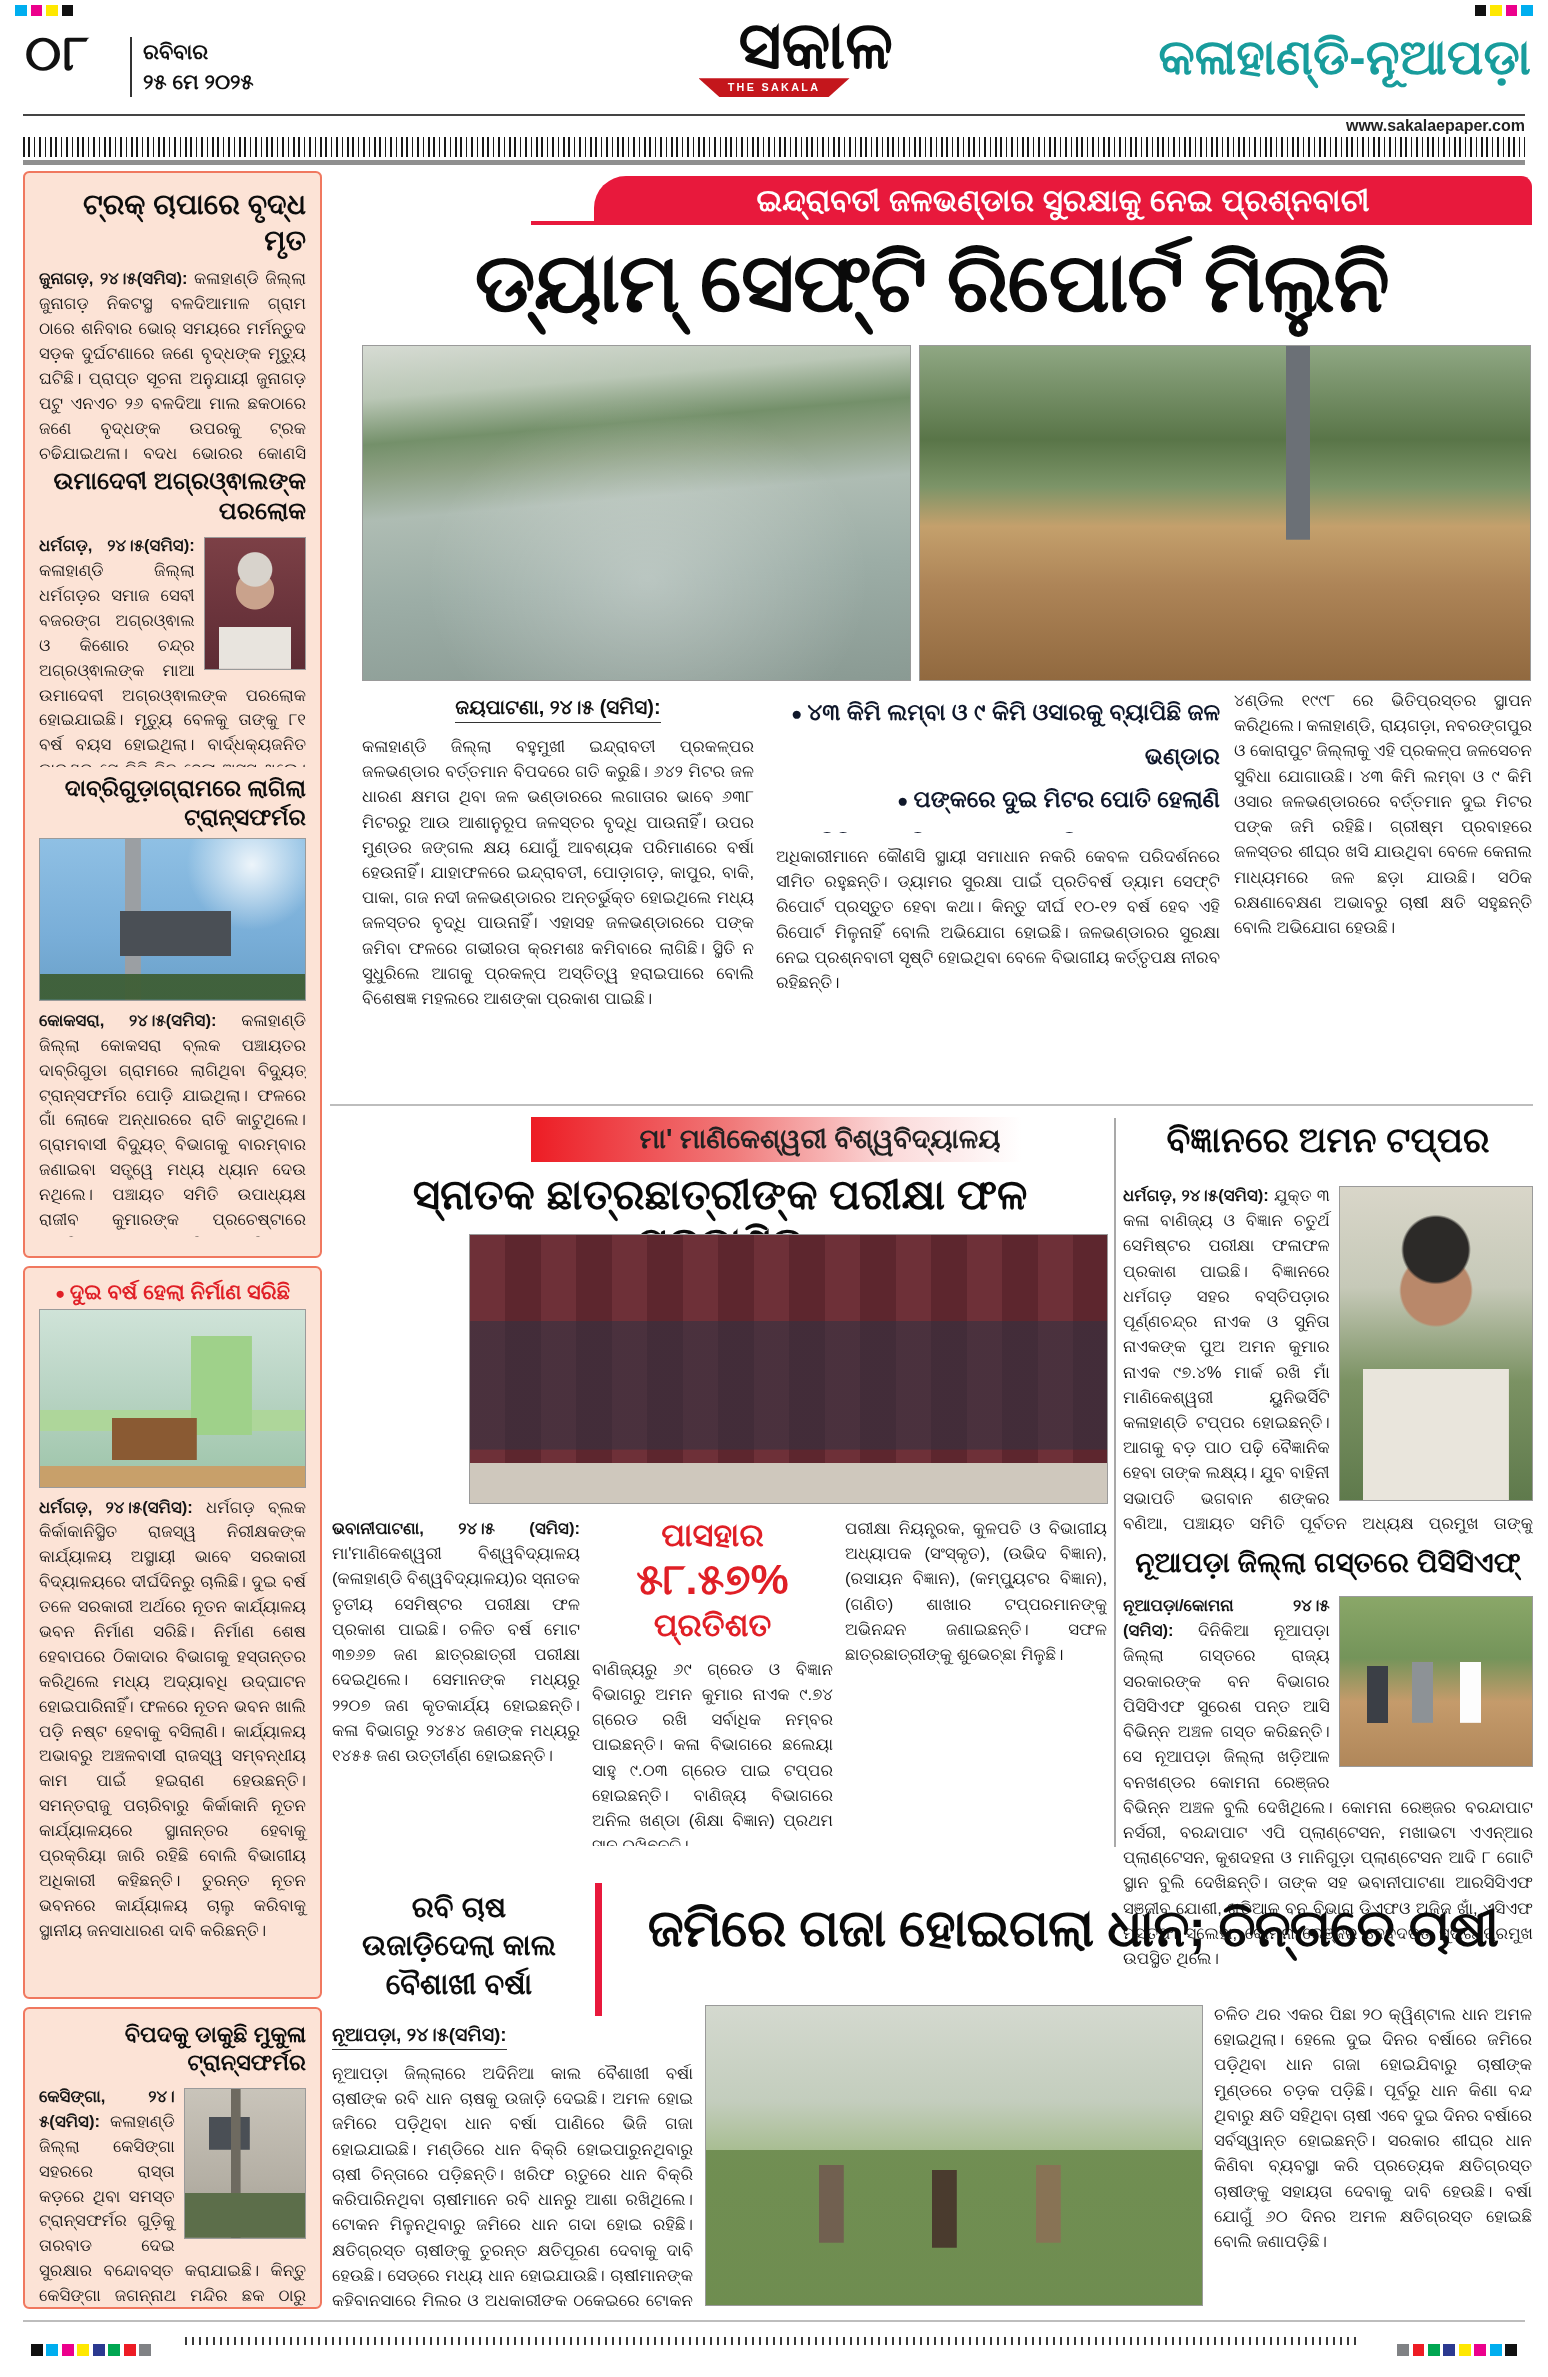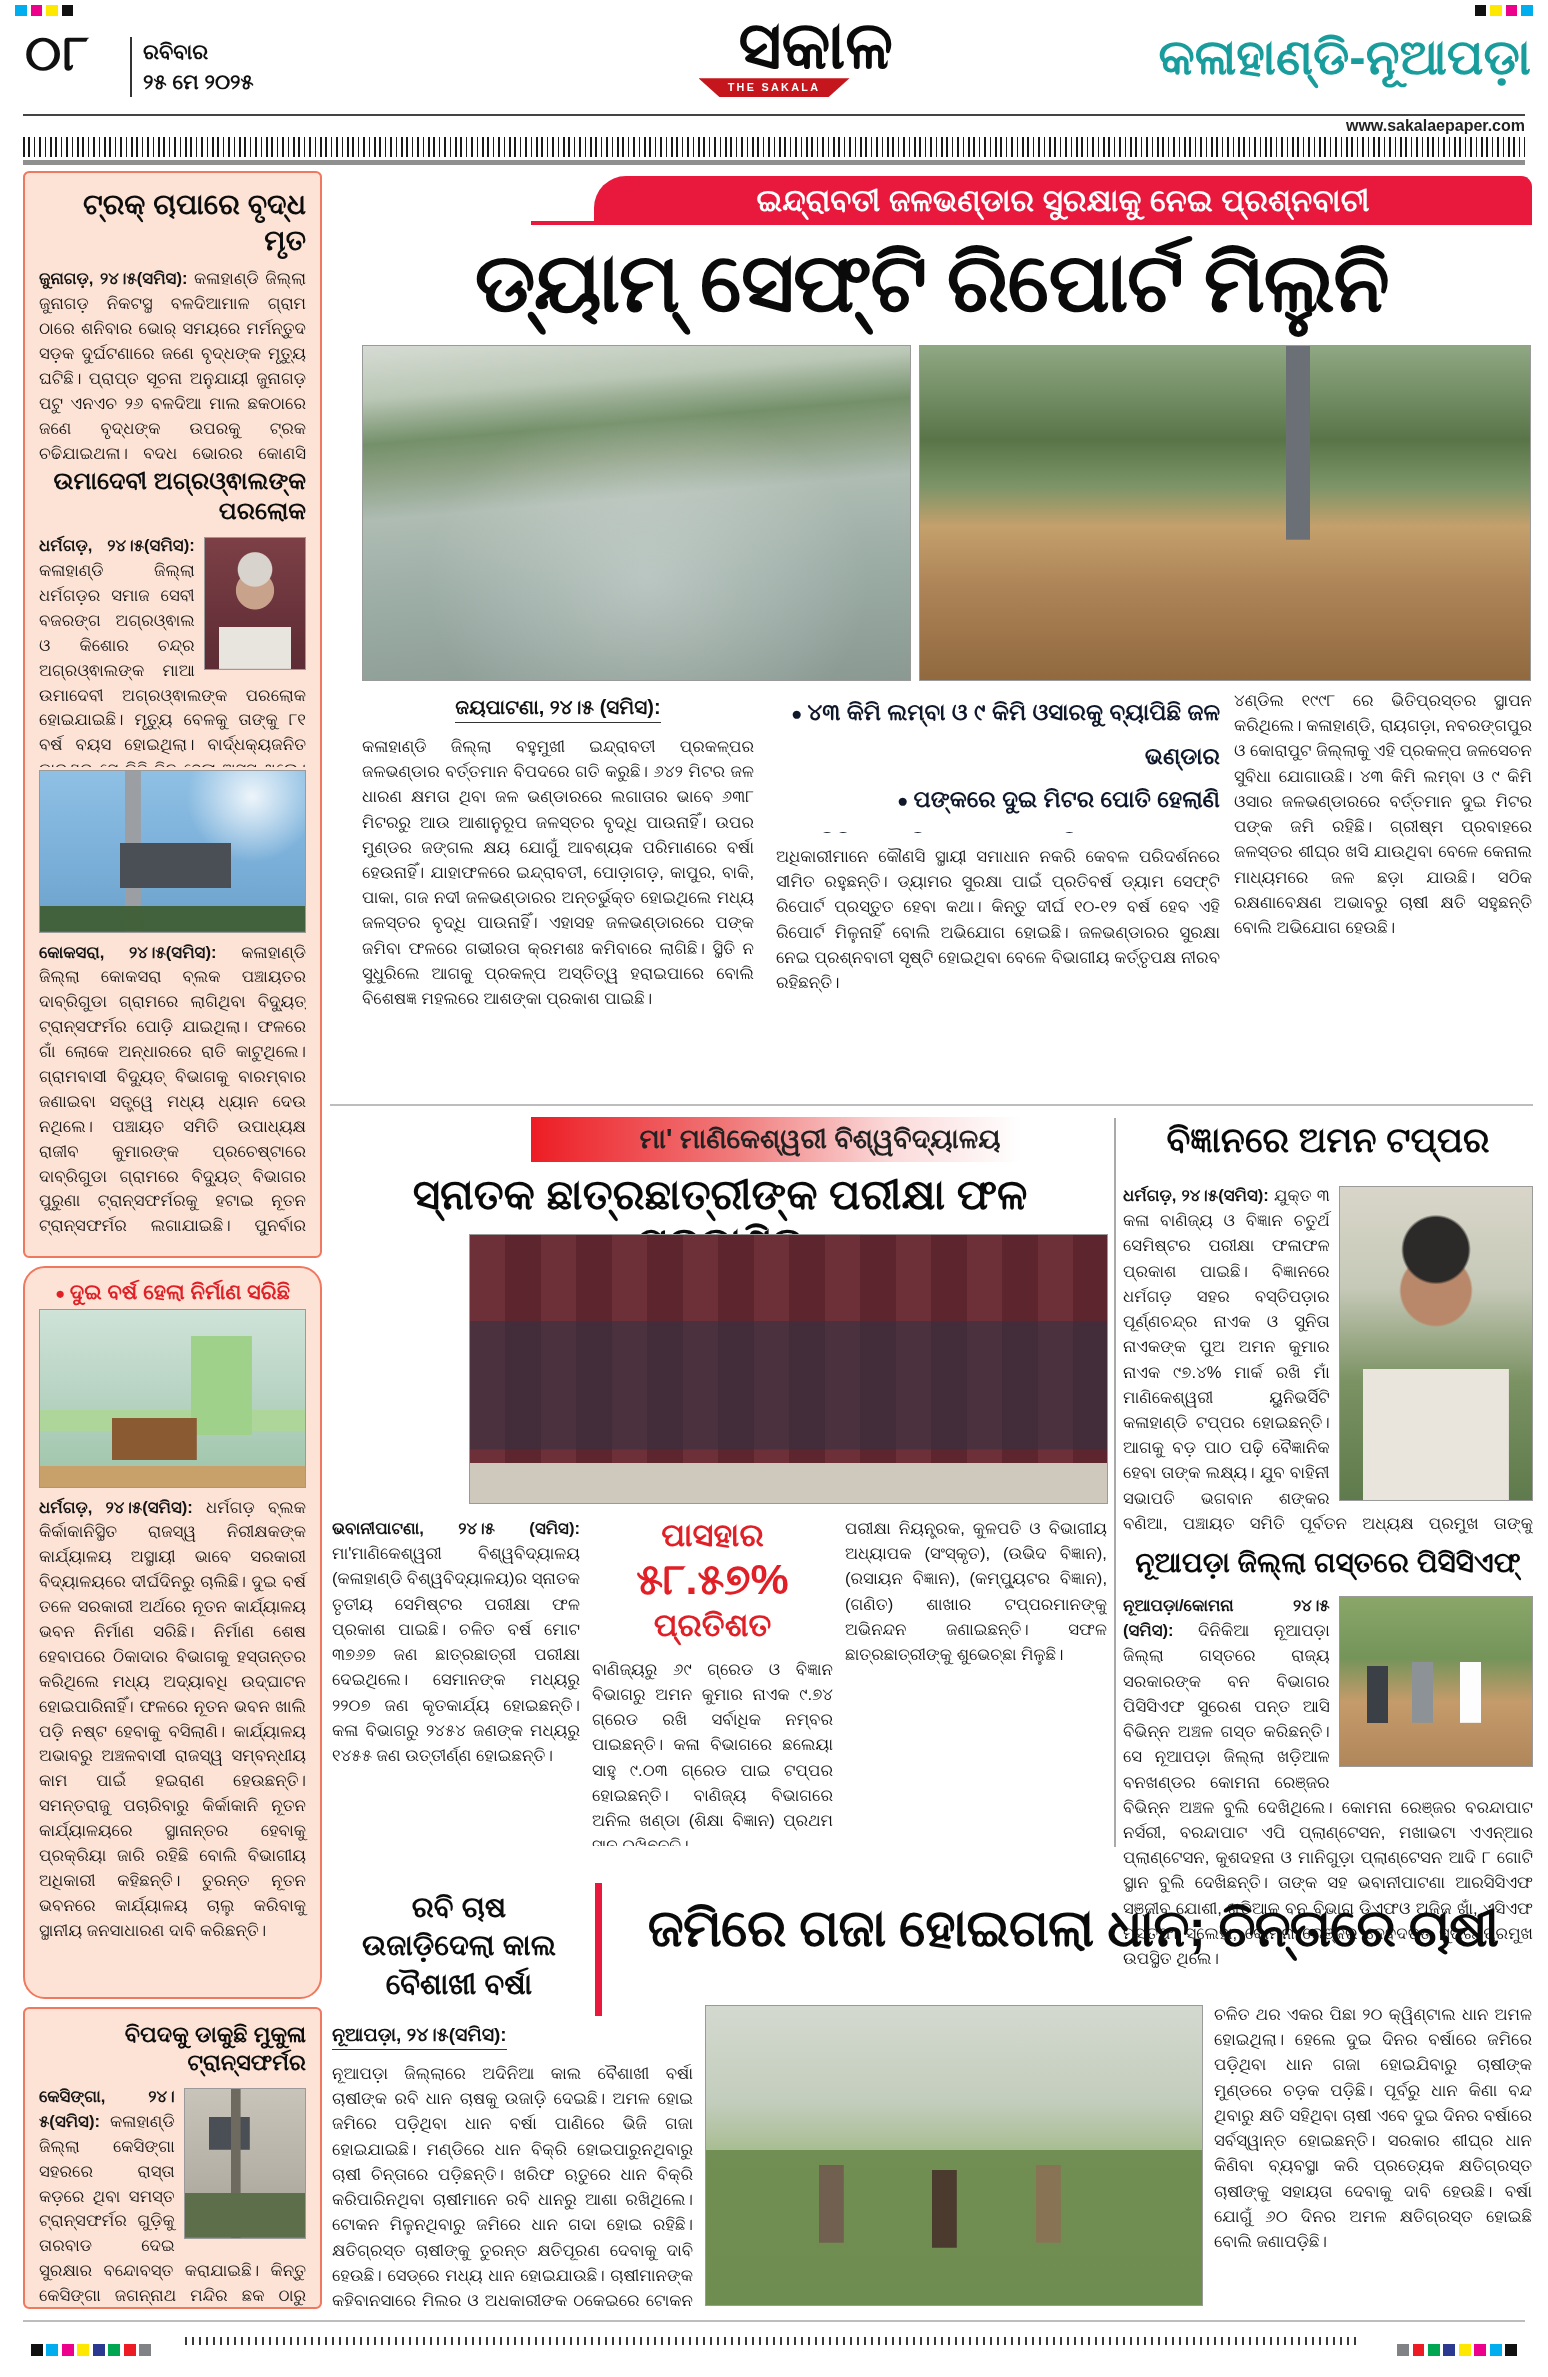--- a/index.html
+++ b/index.html
@@ -156,26 +156,27 @@
     <div class="hide" style="height:275px;">
       <div class="rail-h" style="font-size:28.5px;margin:3.1px 0 9.3px;">ଟ୍ରକ୍ ଚାପାରେ ବୃଦ୍ଧ ମୃତ</div>
       <p class="rail-body just" style="margin:0;"><b>ଜୁନାଗଡ଼, ୨୪।୫(ସମିସ):</b> <span>କଳାହାଣ୍ଡି ଜିଲ୍ଲା ଜୁନାଗଡ଼ ନିକଟସ୍ଥ ବଳଦିଆମାଳ ଗ୍ରାମ ଠାରେ ଶନିବାର ଭୋର୍ ସମୟରେ ମର୍ମନ୍ତୁଦ ସଡ଼କ ଦୁର୍ଘଟଣାରେ ଜଣେ ବୃଦ୍ଧଙ୍କ ମୃତ୍ୟୁ ଘଟିଛି। ପ୍ରାପ୍ତ ସୂଚନା ଅନୁଯାୟୀ ଜୁନାଗଡ଼ ପଟୁ ଏନଏଚ ୨୬ ବଳଦିଆ ମାଲ ଛକଠାରେ ଜଣେ ବୃଦ୍ଧଙ୍କ ଉପରକୁ ଟ୍ରକ ଚଢ଼ିଯାଇଥିଲା। ବୃଦ୍ଧ ଭୋର୍‌ରୁ କୋଣସି କାମରେ ନିଜ ସାଇକଲରେ ରାସ୍ତା ପାର ହେଉଥିବା ବେଳେ ଟ୍ରକ୍ ବୃଦ୍ଧଙ୍କୁ ଚାପି ଦେଇଥିଲା। ଫଳରେ ଘଟଣାସ୍ଥଳରେ ବୃଦ୍ଧଙ୍କ ମୃତ୍ୟୁ ହୋଇଯାଇଥିଲା। ମୃତ ବ୍ୟକ୍ତି ବଳଦିଆମାଳ ଗ୍ରାମର କହ୍ନେଶ୍ୱର୍ ମେହେର (୬୦) ବୋଲି ଜଣାପଡ଼ିଛି। ଟ୍ରକ୍ ଡ୍ରାଇଭର ଜୁନାଗଡ଼ ଥାନାରେ ଆତ୍ମସମର୍ପଣ କରିଛି। ଏ ନେଇ ଜୁନାଗଡ଼ ପୁଲିସ ମାମଲା ରୁଜୁ କରି ଶବ ବ୍ୟବଚ୍ଛେଦ ପରେ ପରିବାରକୁ ହସ୍ତାନ୍ତର କରିଛି।</span></p>
     </div>
     <div class="hide" style="height:308px;">
       <div class="rail-h" style="font-size:24px;margin:7.7px 0 7.7px;">ଉମାଦେବୀ ଅଗ୍ରଓ୍ଵାଲଙ୍କ ପରଲୋକ</div>
       <div class="photo ph-woman fl-r" style="width:102px;height:133px;"></div>
       <p class="rail-body just" style="margin:0;"><b>ଧର୍ମଗଡ଼, ୨୪।୫(ସମିସ):</b> <span>କଳାହାଣ୍ଡି ଜିଲ୍ଲା ଧର୍ମଗଡ଼ର ସମାଜ ସେବୀ ବଜରଙ୍ଗ ଅଗ୍ରଓ୍ଵାଲ ଓ କିଶୋର ଚନ୍ଦ୍ର ଅଗ୍ରଓ୍ଵାଲଙ୍କ ମାଆ ଉମାଦେବୀ ଅଗ୍ରଓ୍ଵାଲଙ୍କ ପରଲୋକ ହୋଇଯାଇଛି। ମୃତ୍ୟୁ ବେଳକୁ ତାଙ୍କୁ ୮୧ ବର୍ଷ ବୟସ ହୋଇଥିଲା। ବାର୍ଦ୍ଧକ୍ୟଜନିତ କାରଣରୁ ସେ କିଛି ଦିନ ହେଲା ଅସୁସ୍ଥ ଥିଲେ। ଶୁକ୍ରବାର ଏକାଦଶୀ ଦିନ ସକାଳ ୧୦ ଘଣ୍ଟା ସମୟରେ ତାଙ୍କର ପରଲୋକ ହୋଇଥିଲା। ପୁରୀ ସ୍ୱର୍ଗଦ୍ୱାରରେ ତାଙ୍କର ଅନ୍ତିମ ସଂସ୍କାର କରଯାଇଥିଲା। ମଝିଆ ପୁଅ ବଜରଙ୍ଗ ମୁଖାଗ୍ନୀ ଦେଇଥିଲେ। ବିଭିନ୍ନ ଧାର୍ମିକ କାର୍ଯ୍ୟକ୍ରମରେ ସେ ସାମିଲ ହେଉଥିଲେ। ତାଙ୍କର ବିୟୋଗରେ ବହୁ ବିଶିଷ୍ଟ ବ୍ୟକ୍ତି ଶୋକ ପ୍ରକାଶ କରିଛନ୍ତି।</span></p>
     </div>
     <div class="hide" style="height:470px;">
+      <div class="rail-h" style="font-size:23px;margin:7.7px 0 6.2px;">ଦାବ୍ରିଗୁଡ଼ାଗ୍ରାମରେ ଲାଗିଲା ଟ୍ରାନ୍ସଫର୍ମର</div>
       <div class="photo ph-transformer" style="width:100%;height:163px;margin:3.1px 0 7.7px;"></div>
       <p class="rail-body just" style="margin:0;"><b>କୋକସରା, ୨୪।୫(ସମିସ):</b> <span>କଳାହାଣ୍ଡି ଜିଲ୍ଲା କୋକସରା ବ୍ଲକ ପଞ୍ଚାୟତର ଦାବ୍ରିଗୁଡା ଗ୍ରାମରେ ଲାଗିଥିବା ବିଦ୍ୟୁତ୍ ଟ୍ରାନ୍ସଫର୍ମର ପୋଡ଼ି ଯାଇଥିଲା। ଫଳରେ ଗାଁ ଲୋକେ ଅନ୍ଧାରରେ ରାତି କାଟୁଥିଲେ। ଗ୍ରାମବାସୀ ବିଦ୍ୟୁତ୍ ବିଭାଗକୁ ବାରମ୍ବାର ଜଣାଇବା ସତ୍ତ୍ୱେ ମଧ୍ୟ ଧ୍ୟାନ ଦେଉ ନଥିଲେ। ପଞ୍ଚାୟତ ସମିତି ଉପାଧ୍ୟକ୍ଷ ରାଜୀବ କୁମାରଙ୍କ ପ୍ରଚେଷ୍ଟାରେ ଦାବ୍ରିଗୁଡା ଗ୍ରାମରେ ବିଦ୍ୟୁତ୍ ବିଭାଗର ପୁରୁଣା ଟ୍ରାନ୍ସଫର୍ମରକୁ ହଟାଇ ନୂତନ ଟ୍ରାନ୍ସଫର୍ମର ଲଗାଯାଇଛି। ପୁନର୍ବାର ବିଦ୍ୟୁତ୍ କାର୍ଯ୍ୟକ୍ଷମ ହୋଇଥିବାରୁ ଲଛମନ ଛତ୍ରିଆ, ହରି ବେଣ୍ଡା, ଯୁଗଳ ନାୟକ, ଦୁର୍ଜନ ବାଗ, ସୁଦାମ ନାଏକ ପ୍ରମୁଖ ଖୁସି ବ୍ୟକ୍ତ କରିଛନ୍ତି।</span></p>
     </div>
   </div>
 
-  <div class="abs rail-box hide" style="left:23px;top:1266px;width:299px;height:733px;border-radius:22px;">
+  <div class="abs rail-box hide" style="left:23px;top:1266px;width:299px;height:733px;">
     <div class="redline" style="font-size:21px;margin:1.5px 0 4.6px;">ଦୁଇ ବର୍ଷ ହେଲା ନିର୍ମାଣ ସରିଛି</div>
     <div class="photo ph-building" style="width:100%;height:179px;margin:1.5px 0 7.7px;"></div>
     <p class="rail-body just" style="margin:0;"><b>ଧର୍ମଗଡ଼, ୨୪।୫(ସମିସ):</b> <span>ଧର୍ମଗଡ଼ ବ୍ଲକ କିର୍କାକାନିସ୍ଥିତ ରାଜସ୍ୱ ନିରୀକ୍ଷକଙ୍କ କାର୍ଯ୍ୟାଳୟ ଅସ୍ଥାୟୀ ଭାବେ ସରକାରୀ ବିଦ୍ୟାଳୟରେ ଦୀର୍ଘଦିନରୁ ଚାଲିଛି। ଦୁଇ ବର୍ଷ ତଳେ ସରକାରୀ ଅର୍ଥରେ ନୂତନ କାର୍ଯ୍ୟାଳୟ ଭବନ ନିର୍ମାଣ ସରିଛି। ନିର୍ମାଣ ଶେଷ ହେବାପରେ ଠିକାଦାର ବିଭାଗକୁ ହସ୍ତାନ୍ତର କରିଥିଲେ ମଧ୍ୟ ଅଦ୍ୟାବଧି ଉଦ୍‌ଘାଟନ ହୋଇପାରିନାହିଁ। ଫଳରେ ନୂତନ ଭବନ ଖାଲି ପଡ଼ି ନଷ୍ଟ ହେବାକୁ ବସିଲାଣି। କାର୍ଯ୍ୟାଳୟ ଅଭାବରୁ ଅଞ୍ଚଳବାସୀ ରାଜସ୍ୱ ସମ୍ବନ୍ଧୀୟ କାମ ପାଇଁ ହଇରାଣ ହେଉଛନ୍ତି। ସମନ୍ତରାଜୁ ପଚାରିବାରୁ କିର୍କାକାନି ନୂତନ କାର୍ଯ୍ୟାଳୟରେ ସ୍ଥାନାନ୍ତର ହେବାକୁ ପ୍ରକ୍ରିୟା ଜାରି ରହିଛି ବୋଲି ବିଭାଗୀୟ ଅଧିକାରୀ କହିଛନ୍ତି। ତୁରନ୍ତ ନୂତନ ଭବନରେ କାର୍ଯ୍ୟାଳୟ ଚାଲୁ କରିବାକୁ ସ୍ଥାନୀୟ ଜନସାଧାରଣ ଦାବି କରିଛନ୍ତି।</span></p>
   </div>
 
   <div class="abs rail-box hide" style="left:23px;top:2007px;width:299px;height:302px;">
     <div class="rail-h" style="font-size:22.4px;margin:1.5px 0 7.7px;">ବିପଦକୁ ଡାକୁଛି ମୁକୁଳା ଟ୍ରାନ୍ସଫର୍ମର</div>
     <div class="photo ph-mukula fl-r" style="width:122px;height:151px;"></div>
     <p class="rail-body just" style="margin:0;"><b>କେସିଙ୍ଗା, ୨୪।୫(ସମିସ):</b> <span>କଳାହାଣ୍ଡି ଜିଲ୍ଲା କେସିଙ୍ଗା ସହରରେ ରାସ୍ତା କଡ଼ରେ ଥିବା ସମସ୍ତ ଟ୍ରାନ୍ସଫର୍ମର ଗୁଡ଼ିକୁ ତାରବାଡ ଦେଇ ସୁରକ୍ଷାର ବନ୍ଦୋବସ୍ତ କରାଯାଇଛି। କିନ୍ତୁ କେସିଙ୍ଗା ଜଗନ୍ନାଥ ମନ୍ଦିର ଛକ ଠାରୁ ଟିଟଲାଗଡ଼ ରାସ୍ତା ଓମନଗର ରାସ୍ତାକଡ଼ରେ ଏକ ମୁକୁଳା ଟ୍ରାନ୍ସଫର୍ମର ରହିଥିଲେ ମଧ୍ୟ ବିଦ୍ୟୁତ୍ ବିଭାଗ ପକ୍ଷରୁ ପଦକ୍ଷେପ ନିଆଯାଉ ନାହିଁ। ଅଣ ଓସାରିଆ ରାସ୍ତା ସାଙ୍ଗକୁ ସବୁ ସମୟରେ ଛୋଟ ବଡ଼ ଯାନବାହନ ସମେତ ସରକାରୀ ବସ ମଧ୍ୟ ଟିଟିଲାଗଡ଼ ଯିବା ପାଇଁ ଏହି ରାସ୍ତା ଦେଇ ଯାତାୟାତ କରୁଛନ୍ତି। ଯେକୌଣସି ସମୟରେ ବଡ଼ ଦୁର୍ଘଟଣା ଘଟିବାର ଆଶଙ୍କା ରହିଛି।</span></p>
   </div>

